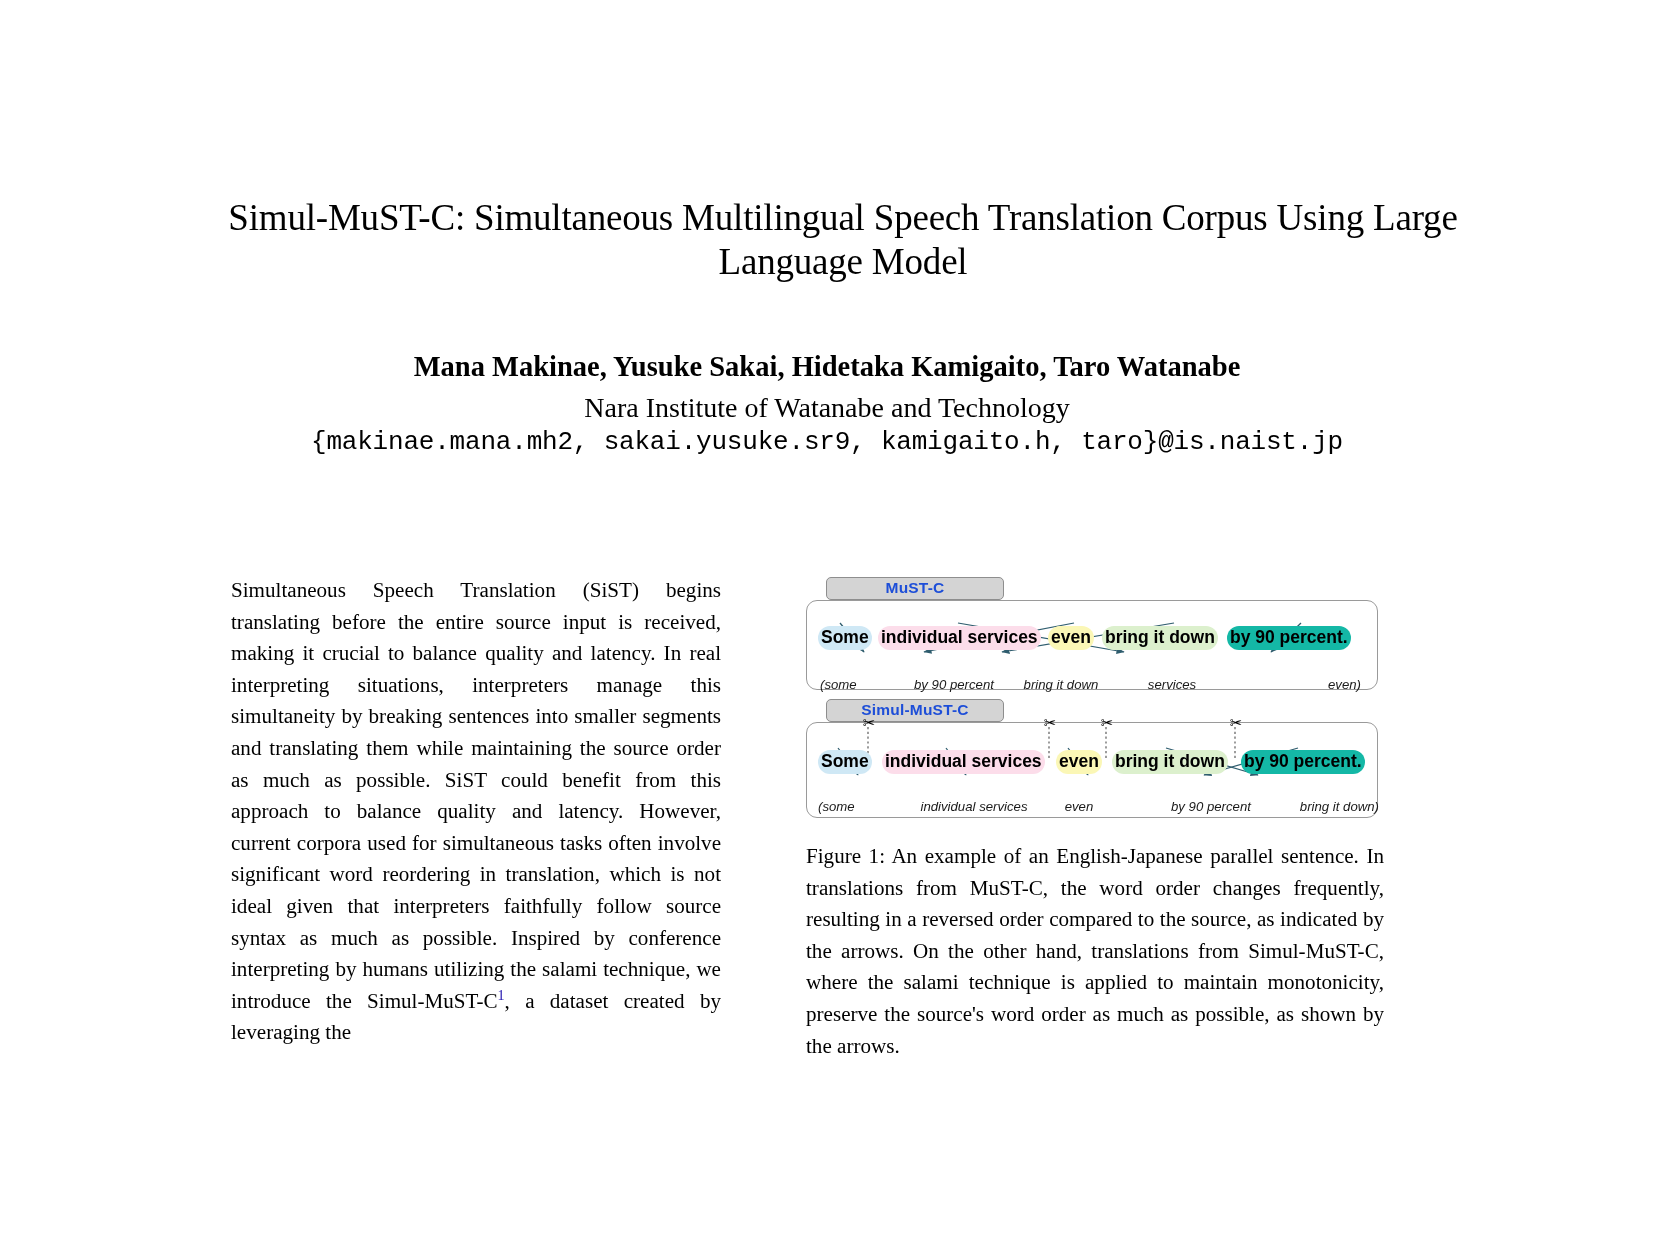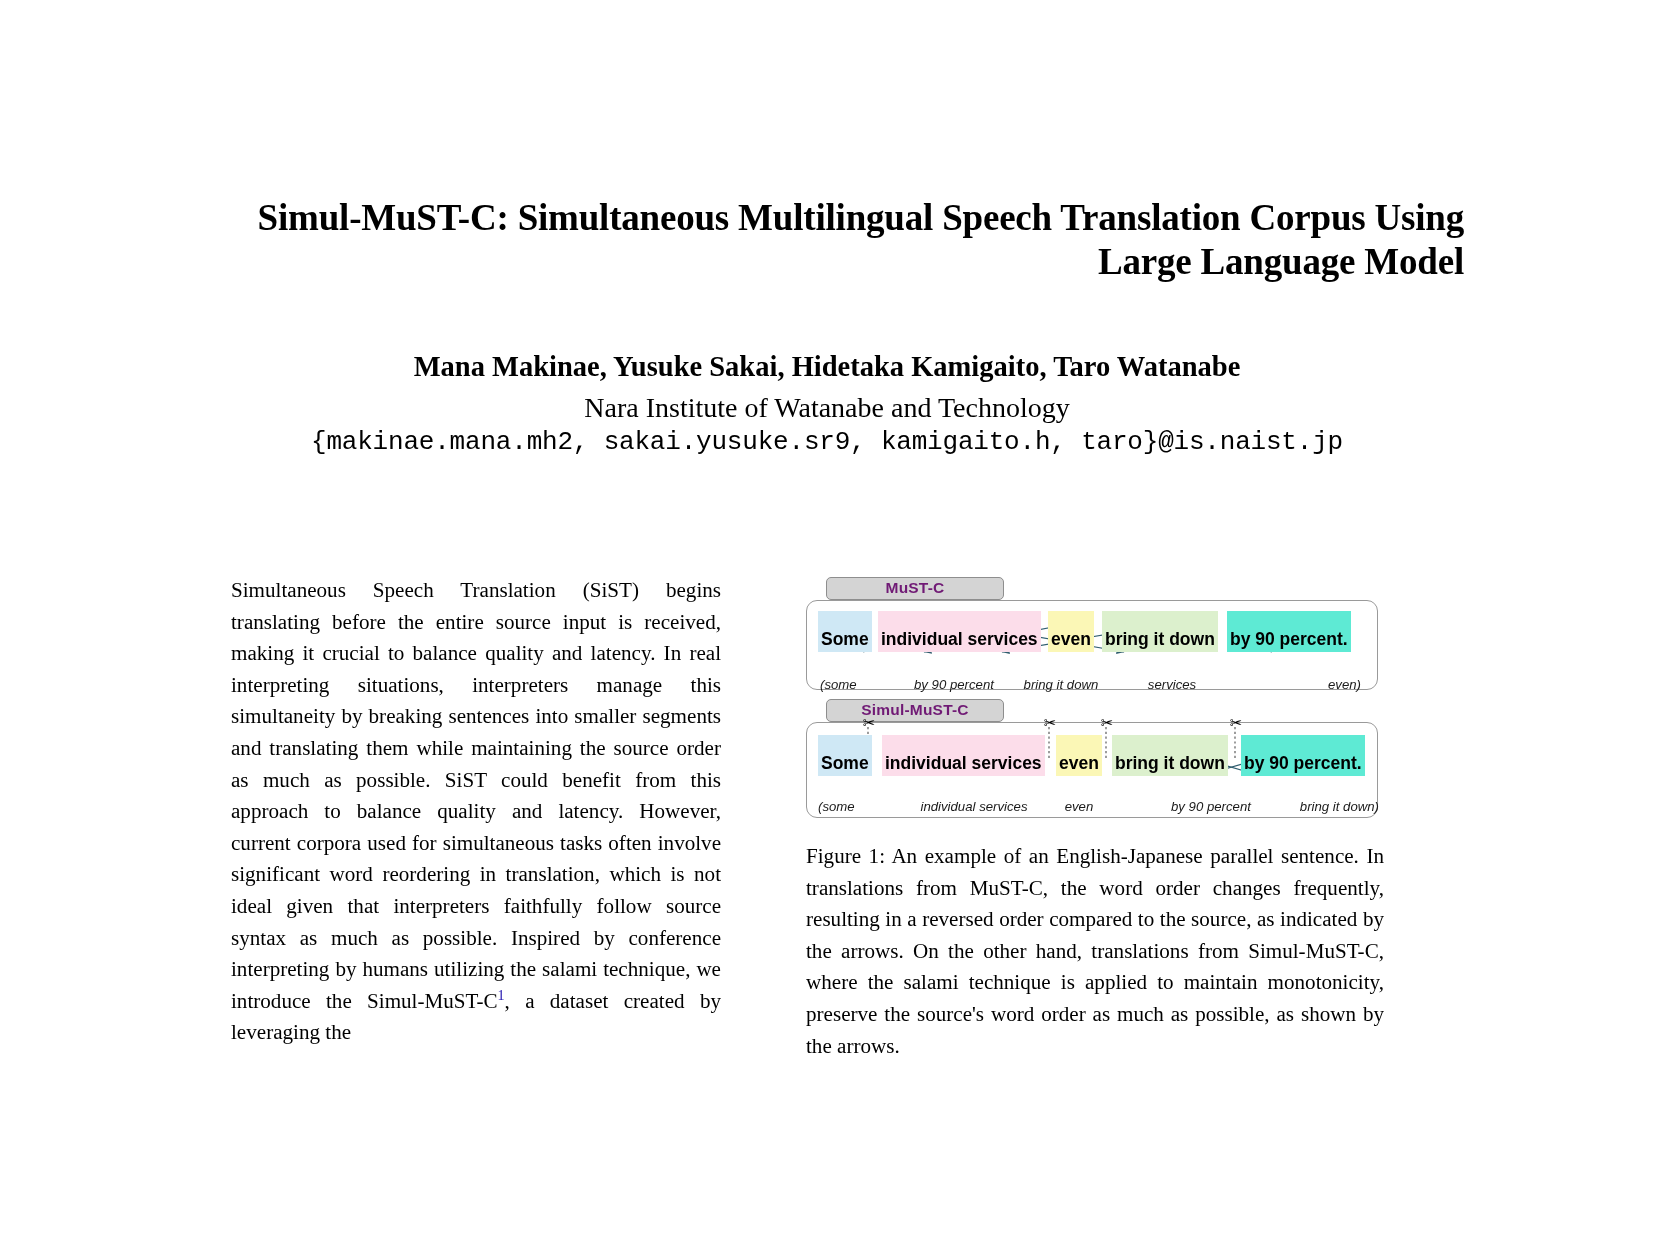--- a/index.html
+++ b/index.html
@@ -12,26 +12,26 @@
     height: 1241px;
     position: relative;
     font-family: "Liberation Serif", serif;
     color: #000000;
     overflow: hidden;
   }
 
   
   .paper-title {
     position: absolute;
-    left: 190px;
+    left: 206px;
     top: 196px;
     width: 1274px;
-    text-align: right;
+    text-align: center;
     font-size: 37px;
-    font-weight: bold;
+    font-weight: normal;
     line-height: 1.18;
     letter-spacing: -0.2px;
   }
 
   .authors {
     position: absolute;
     left: 190px;
     top: 348px;
     width: 1274px;
     text-align: center;
@@ -114,21 +114,21 @@
   .panel-bottom { top: 147px; height: 96px; }
 
   .panel-tag {
     position: absolute;
     background: #d4d4d4;
     border: 1.1px solid #8e8e8e;
     border-radius: 5px;
     font-family: "Liberation Sans", sans-serif;
     font-size: 15.5px;
     font-weight: bold;
-    color: #701a75;
+    color: #1d4ed8;
     padding: 1px 14px 2px 14px;
     letter-spacing: 0.2px;
     z-index: 5;
   }
   .tag-mustc   { left: 20px; top: 2px; width: 148px; text-align: center; }
   .tag-simul   { left: 20px; top: 124px; width: 148px; text-align: center; }
 
   .token-row {
     position: absolute;
     left: 0;
@@ -147,35 +147,35 @@
     height: 18px;
     font-family: "Liberation Sans", sans-serif;
     font-size: 13.2px;
     font-style: italic;
     color: #1a1a1a;
     white-space: nowrap;
     z-index: 4;
   }
   .tok {
     position: absolute;
-    padding: 18px 3px 2px 3px;
-    border-radius: 0;
-    top: 0;
+    padding: 1px 3px 2px 3px;
+    border-radius: 12px;
+    top: 15px;
   }
   .gl {
     position: absolute;
     top: 0;
     text-align: center;
   }
 
   .hl-blue   { background: #cfe8f5; }
   .hl-pink   { background: #fcddea; }
   .hl-yellow { background: #fbf7b6; }
   .hl-green  { background: #dcf0cd; }
-  .hl-purple { background: #5eead4; text-align: right; }
+  .hl-purple { background: #14b8a6; text-align: right; }
 
   .fig-svg {
     position: absolute;
     left: 0;
     top: 0;
     width: 578px;
     height: 250px;
     z-index: 3;
     pointer-events: none;
   }

